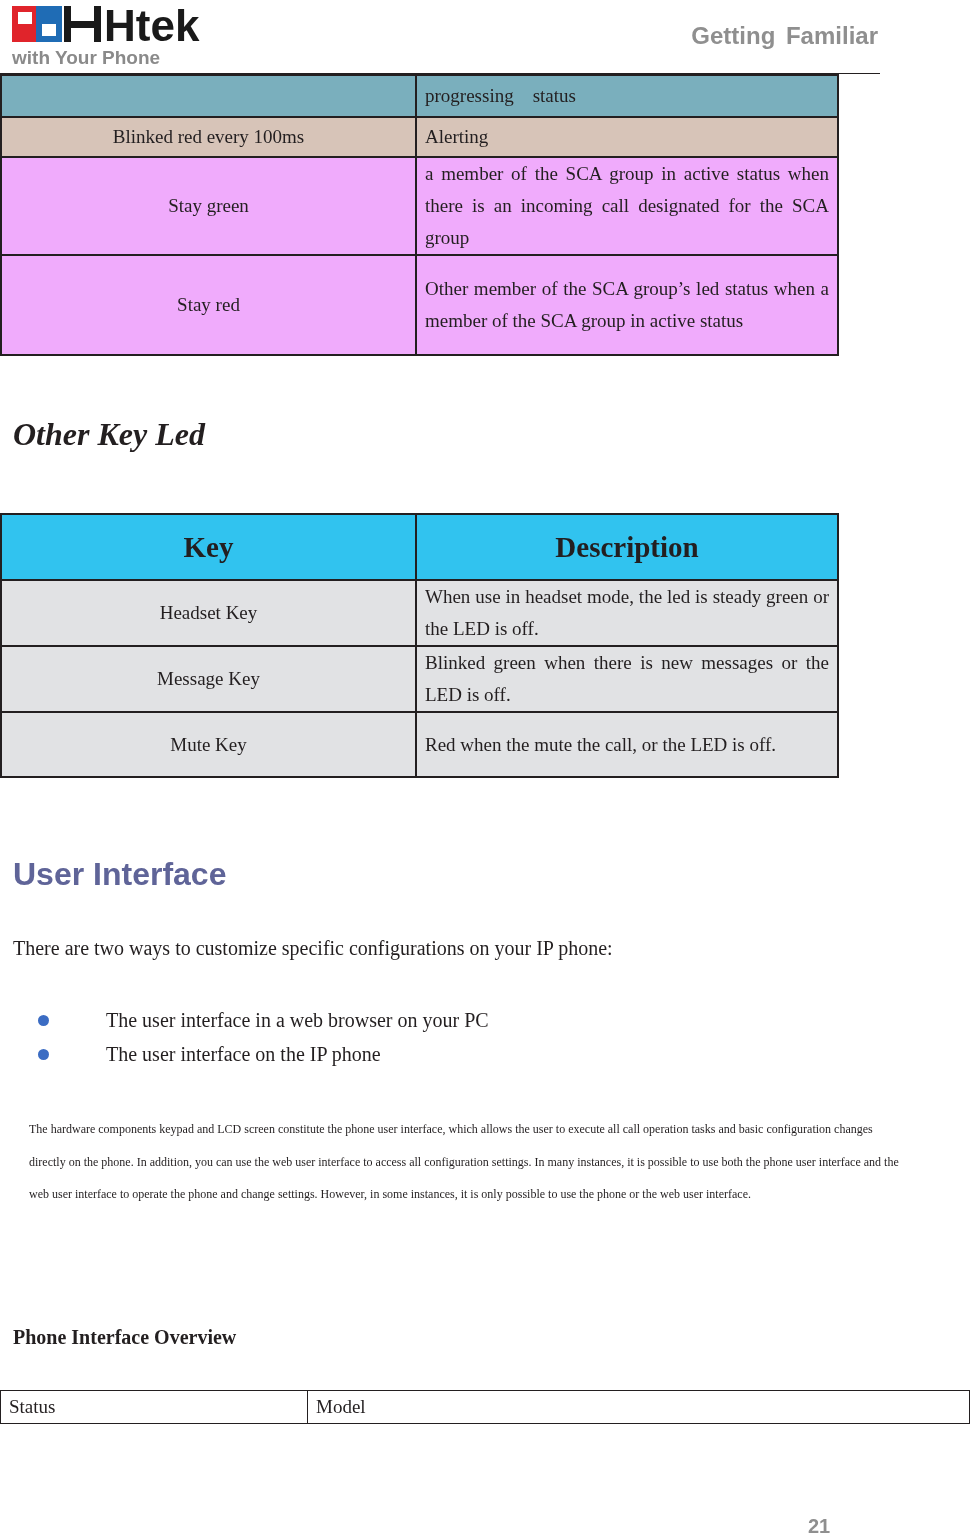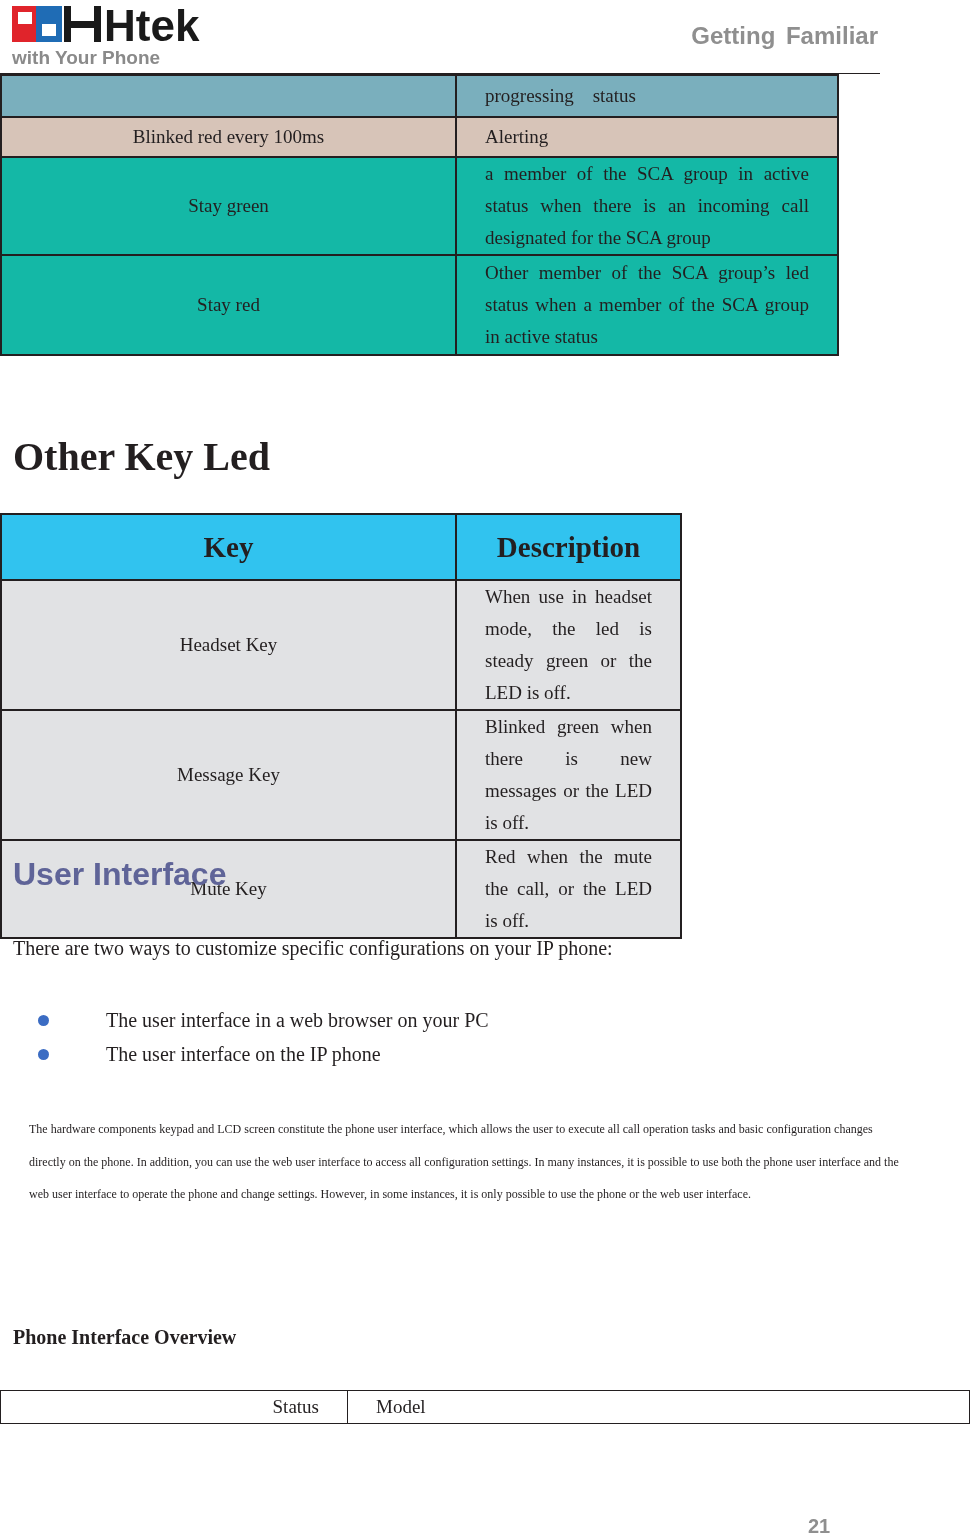--- a/index.html
+++ b/index.html
@@ -9,53 +9,53 @@
 
   
   .logo { left: 12px; top: 4px; width: 188px; height: 40px; }
   .tagline { left: 12px; top: 47px; font-family: "Liberation Sans", sans-serif; font-weight: bold;
              font-size: 19px; color: #8a8a8a; }
   .chapter { right: 92px; top: 22px; font-family: "Liberation Sans", sans-serif; font-weight: bold;
              font-size: 24px; color: #8f8f8f; word-spacing: 4px; }
   .hdr-rule { left: 0; top: 73px; width: 880px; height: 1px; background: #231f20; }
 
   table { border-collapse: collapse; table-layout: fixed; }
-  td, th { border: 2px solid #231f20; padding: 0 28px; font-size: 19px; line-height: 32px; }
+  td, th { border: 2px solid #231f20; padding: 0 8px; font-size: 19px; line-height: 32px; }
 
   
   .t1 { left: 0; top: 74px; width: 839px; }
   .t1 td.c1 { width: 397px; text-align: center; }
   .t1 td.c2 { text-align: justify; text-align-last: left; }
   .row-blue td { background: #7aafbd; height: 40px; }
   .row-pink td { background: #d7c4b8; height: 38px; }
-  .row-olive td { background: #14b8a6; }
+  .row-olive td { background: #f0abfc; }
 
-  .h-other { left: 13px; top: 433px; font-weight: bold; font-size: 40px; }
+  .h-other { left: 13px; top: 416px; font-weight: bold; font-size: 32px; font-style: italic; }
 
   
-  .t2 { left: 0; top: 513px; width: 682px; border-radius: 21px; }
+  .t2 { left: 0; top: 513px; width: 839px; border-radius: 21px; }
   .t2 th { background: #31c3ef; font-size: 29px; height: 64px; font-weight: bold; }
   .t2 td { background: #e1e2e4; height: 63px; }
   .t2 td.c1 { width: 397px; text-align: center; }
   .t2 td.c2 { text-align: justify; text-align-last: left; }
 
   .h-ui { left: 13px; top: 856px; font-family: "Liberation Sans", sans-serif; font-weight: bold;
           font-size: 32px; color: #5f6498; }
   .p-intro { left: 13px; top: 937px; font-size: 20px; }
   .bullets { left: 38px; top: 1003px; margin: 0; padding: 0; list-style: none; font-size: 20px; }
   .bullets li { height: 34px; display: flex; align-items: center; }
   .dot { width: 11px; height: 11px; border-radius: 50%; background: #3b6cc3; margin-right: 57px; }
   .p-body { left: 13px; top: 1097px; width: 880px; font-size: 12px; line-height: 32.5px; margin: 16px; }
   .h-overview { left: 13px; top: 1326px; font-size: 20px; font-weight: bold; }
 
   
   .t3 { left: 0; top: 1390px; width: 970px; }
   .t3 th { background: #31c3ef; height: 50px; font-size: 21px; font-weight: bold; border-width: 1.5px; }
   .t3 td { height: 32px; background: #fff; border-width: 1.5px; }
-  .t3 td.c1 { width: 290px; text-align: right; }
+  .t3 td.c1 { width: 290px; text-align: left; }
 
   .page-num { left: 808px; top: 1515px; font-family: "Liberation Sans", sans-serif; font-weight: bold;
               font-size: 20px; color: #8f8f8f; }
 </style>
 </head>
 <body>
 
 <div class="abs logo">
   <svg width="188" height="40" viewBox="0 0 188 40">
     <rect x="0" y="2" width="26" height="36" fill="#e0242b"></rect>

